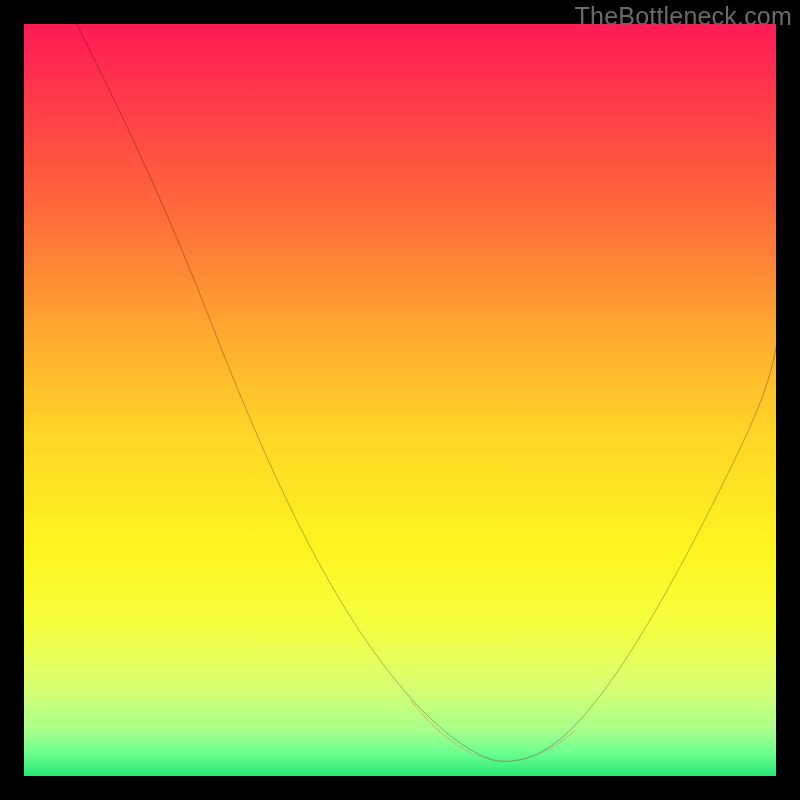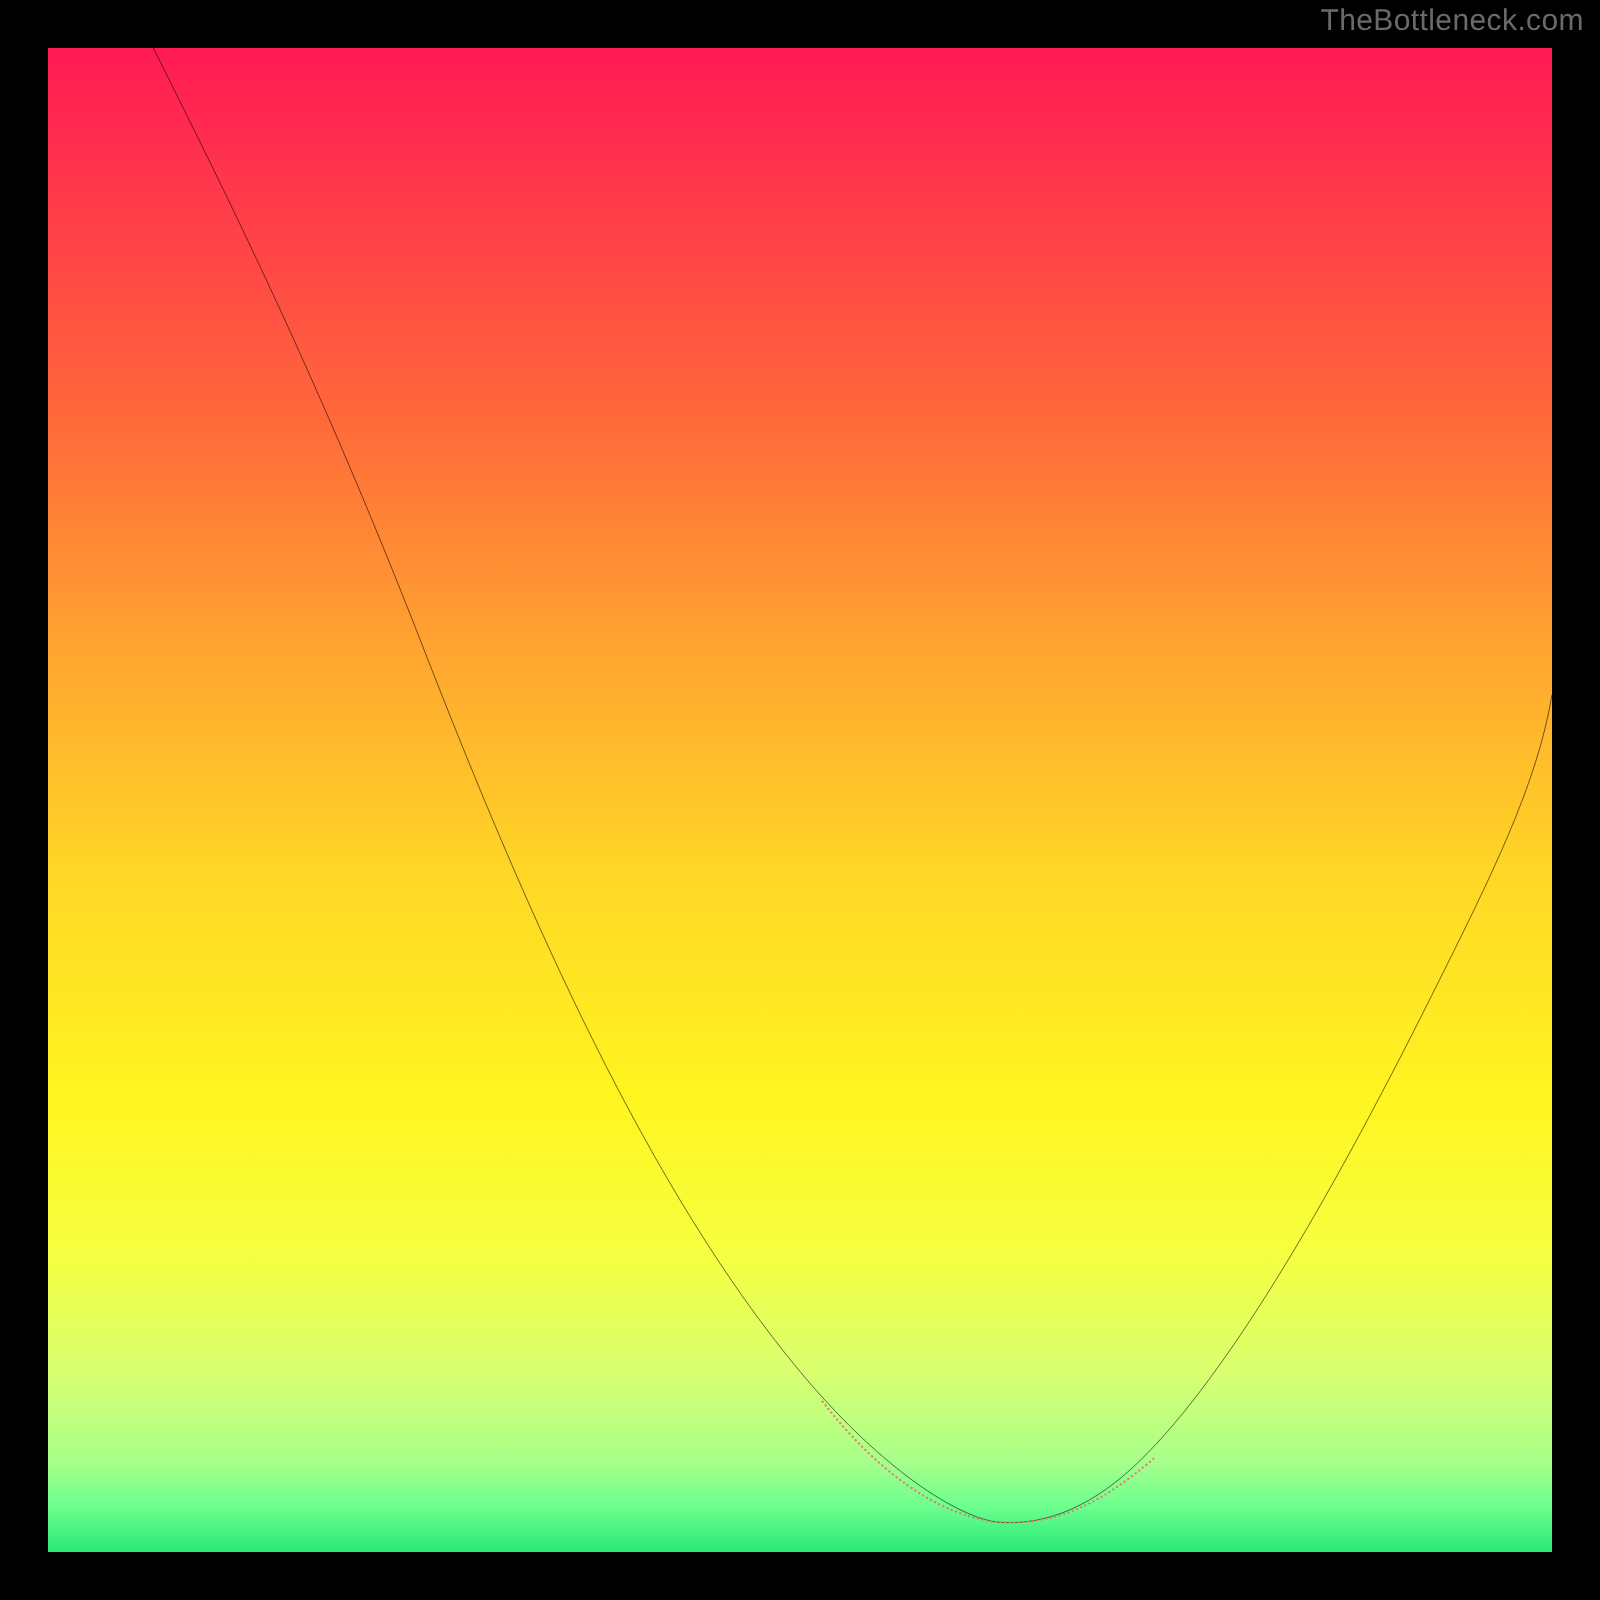--- a/index.html
+++ b/index.html
@@ -21,21 +21,21 @@
     left: 24px;
     top: 24px;
     width: 752px;
     height: 752px;
   }
   .watermark {
     position: absolute;
     top: 2px;
     right: 8px;
     color: #6a6a6a;
-    font-size: 15px;
+    font-size: 25px;
     font-weight: 500;
     letter-spacing: 0.2px;
     user-select: none;
   }
 </style>
 </head>
 <body>
 
 <div class="frame">
 

